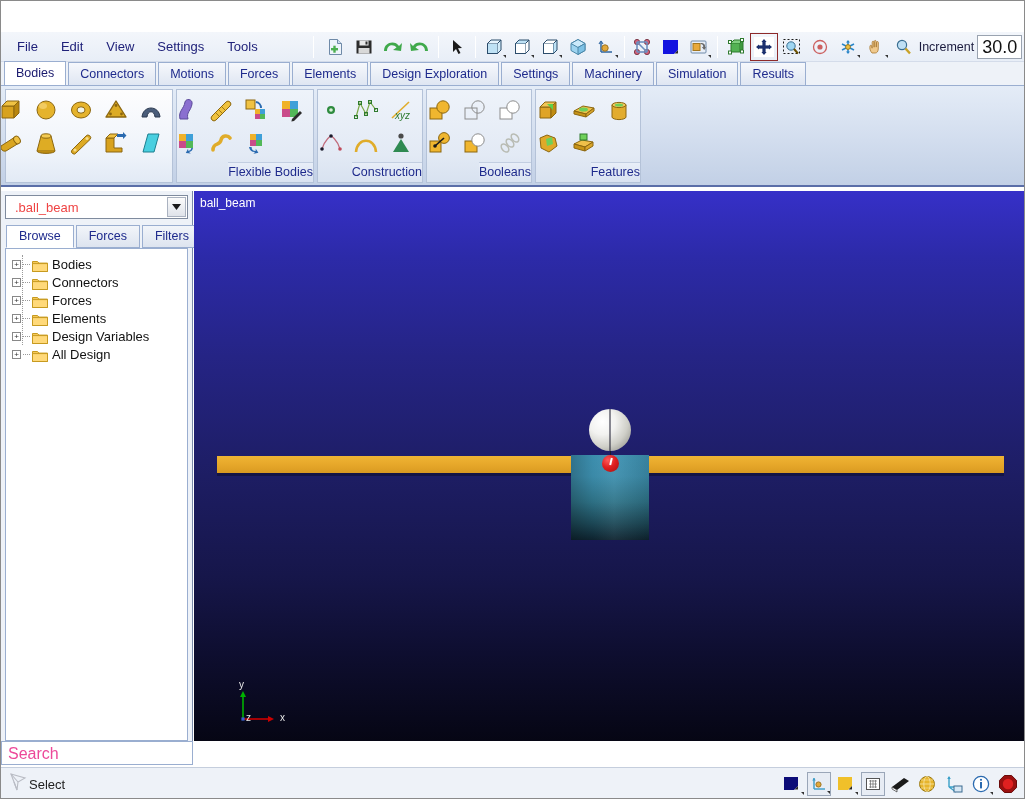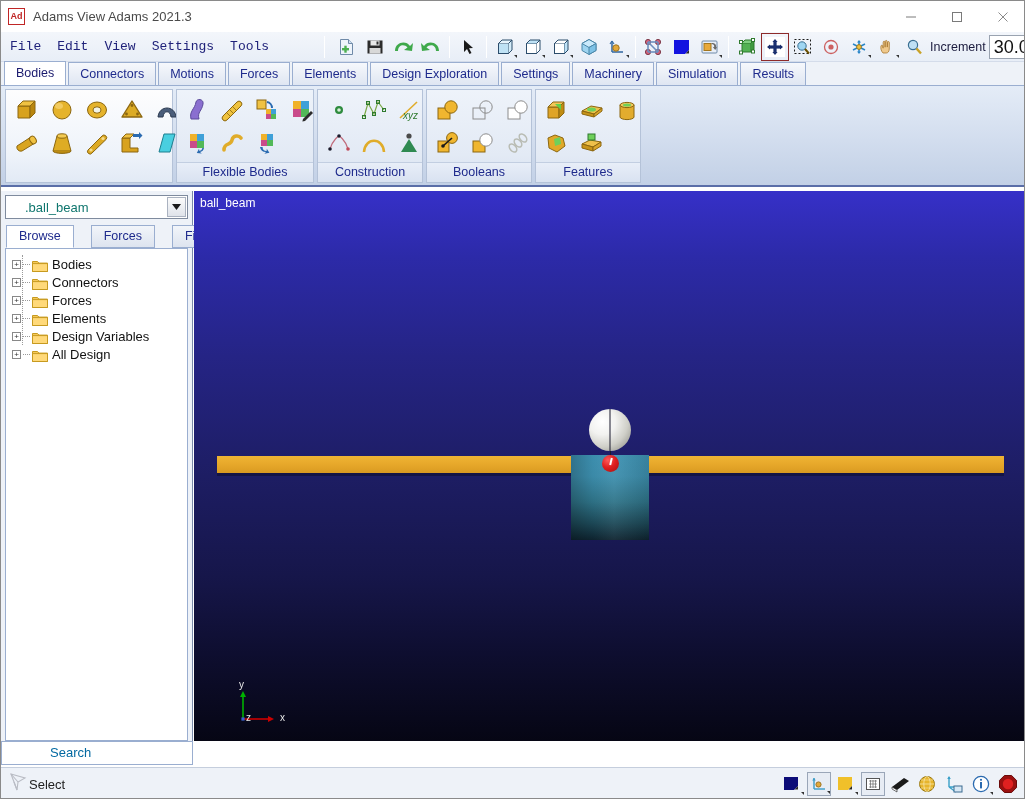--- a/index.html
+++ b/index.html
@@ -41,23 +41,22 @@
   .win-btn svg { display: block; }
 
   
   #menurow {
     position: absolute; left: 0; top: 31px; width: 1025px; height: 30px;
     background: linear-gradient(to bottom,#f3f6fb 0%,#e8eef7 100%);
     border-bottom: 1px solid #d4dcea;
     display: flex; align-items: center;
   }
   .menu-item {
-    font-size: 13px; color: #20227a; padding: 2px 7px; margin-left: 2px;
+    font-size: 13px; color: #20227a; padding: 2px 7px; margin-left: 9px;
     white-space: nowrap;
-    font-family: Liberation Mono, monospace;
   }
   #menu-sep {
     width: 1px; height: 22px; margin: 0 9px 0 48px;
     background: #b9bfcb; border-right: 1px solid #ffffff;
   }
   .tb-group { display: flex; align-items: center; gap: 2px; }
   .tb-sep { width: 1px; height: 22px; background: #bcc2cd; border-right: 1px solid #fff; margin: 0 5px; }
   .tb-btn {
     width: 26px; height: 26px; display: flex; align-items: center; justify-content: center;
     position: relative;
@@ -103,20 +102,21 @@
     background: linear-gradient(to bottom,#e4ecf7 0%,#d2ddee 55%,#c2d0e6 100%);
     border-bottom: 2px solid #5a6ea8;
     display: flex; align-items: flex-start; padding: 3px 0 0 4px;
   }
   .rgroup {
     height: 94px; margin-right: 3px;
     background: linear-gradient(to bottom,#eef3fa 0%,#e3eaf5 70%,#d8e2f0 100%);
     border: 1px solid #b4c2d8;
     display: flex; flex-direction: column; justify-content: space-between;
     padding: 4px 4px 0 4px;
+    align-items: flex-end;
   }
   .rgroup.active { background: linear-gradient(to bottom,#fdfdfe 0%,#eef3fa 70%,#e2eaf5 100%); }
   .ricons { display: grid; grid-auto-flow: column; grid-template-rows: 32px 32px; gap: 1px; }
   .ricon {
     width: 34px; height: 32px; display: flex; align-items: center; justify-content: center;
   }
   .rlabel {
     height: 20px; line-height: 19px; text-align: center;
     font-size: 12.5px; color: #1e2a8c;
     background: linear-gradient(to bottom,#e8eef8,#d9e2f1);
@@ -129,33 +129,33 @@
     position: absolute; left: 0; top: 190px; width: 192px; height: 550px;
     background: #eef2f8;
     border-right: 1px solid #7a8aa8;
     display: flex; flex-direction: column;
   }
   #model-select {
     margin: 4px 4px 0 4px; height: 24px;
     background: #ffffff; border: 1px solid #7f8b9e;
     display: flex; align-items: center; position: relative;
   }
-  #model-select-text { font-size: 13px; color: #0f766e; padding-left: 19px; }
+  #model-select-text { font-size: 13px; color: #ef4444; padding-left: 9px; }
   #model-select-arrow {
     position: absolute; right: 1px; top: 1px; width: 19px; height: 20px;
     background: linear-gradient(to bottom,#fbfbfb,#dfe3ea);
     border: 1px solid #aab2c0;
     display: flex; align-items: center; justify-content: center;
   }
   #browse-tabs { display: flex; margin: 6px 0 0 5px; }
   .btab {
     font-size: 12.5px; color: #1e2a8c; padding: 3px 12px 4px 12px;
     background: linear-gradient(to bottom,#f2f5fa,#dde4ef);
     border: 1px solid #9aaed0; border-bottom: 1px solid #9aaed0;
-    margin-right: 17px;
+    margin-right: 2px;
   }
   .btab.active {
     background: #ffffff; border-bottom-color: #ffffff;
   }
   #tree {
     flex: 1; margin: 0 4px 0 4px; background: #ffffff;
     border: 1px solid #9aaed0; border-top: 1px solid #9aaed0;
     padding: 6px 0 0 6px; overflow: hidden;
   }
   .tnode { display: flex; align-items: center; height: 18px; position: relative; }
@@ -168,21 +168,21 @@
   .tfolder { width: 16px; height: 13px; margin-right: 4px; flex: none; }
   .tlabel { font-size: 13px; color: #111; white-space: nowrap; }
   .tree-vline {
     position: absolute; left: 10px; top: 0; width: 0;
     border-left: 1px dotted #9a9a9a; height: 100%;
   }
   #search-box {
     position: absolute; left: 0; top: 740px; width: 192px; height: 24px;
     background: #ffffff; border: 1px solid #9aaed0;
   }
-  #search-text { font-size: 13px; color: #0369a1; padding: 3px 0 0 6px; margin-left: 42px; }
+  #search-text { font-size: 16px; color: #ec4899; padding: 3px 0 0 6px; }
 
   
   #viewport {
     position: absolute; left: 193px; top: 190px; width: 832px; height: 550px;
     background: linear-gradient(to bottom,
       #3630c8 0%, #2c2aa8 12%, #252485 30%, #1d1d63 52%,
       #16164a 70%, #0d0d2c 86%, #060614 100%);
     overflow: hidden;
   }
   #viewport-label {
@@ -253,42 +253,20 @@
     border-left: 3px solid transparent; border-top: 3px solid #333;
   }
   
   svg { shape-rendering: geometricPrecision; }
 </style>
 </head>
 <body>
 
 <div id="app">
 
-  <div id="titlebar">
-    <div id="app-logo">Ad</div>
-    <div id="title-text">Adams View Adams 2021.3</div>
-    <div id="win-controls">
-      <div class="win-btn">
-        <svg width="12" height="12" viewBox="0 0 12 12">
-            <line x1="1" y1="6" x2="11" y2="6" stroke="#7a7a7a" stroke-width="1"></line>
-          </svg>
-      </div>
-      <div class="win-btn">
-        <svg width="12" height="12" viewBox="0 0 12 12">
-            <rect x="1.5" y="1.5" width="9" height="9" fill="none" stroke="#7a7a7a" stroke-width="1"></rect>
-          </svg>
-      </div>
-      <div class="win-btn">
-        <svg width="12" height="12" viewBox="0 0 12 12">
-            <line x1="1.5" y1="1.5" x2="10.5" y2="10.5" stroke="#8a8a8a" stroke-width="1"></line>
-            <line x1="10.5" y1="1.5" x2="1.5" y2="10.5" stroke="#8a8a8a" stroke-width="1"></line>
-          </svg>
-      </div>
-    </div>
-  </div>
 
   <div id="menurow">
     <div class="menu-item">File</div>
     <div class="menu-item">Edit</div>
     <div class="menu-item">View</div>
     <div class="menu-item">Settings</div>
     <div class="menu-item">Tools</div>
 
     <div id="menu-sep"></div>
 

